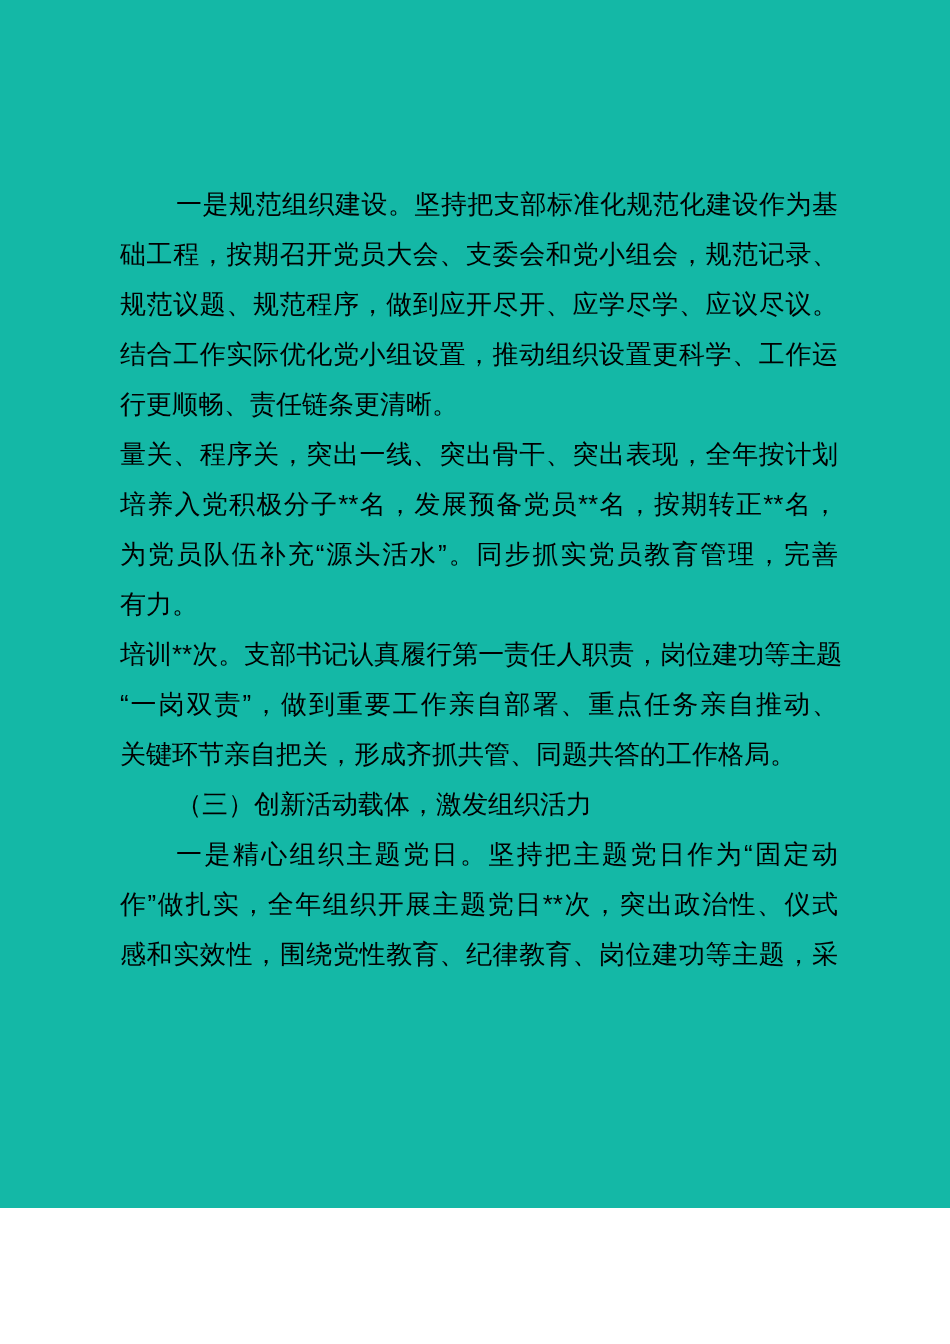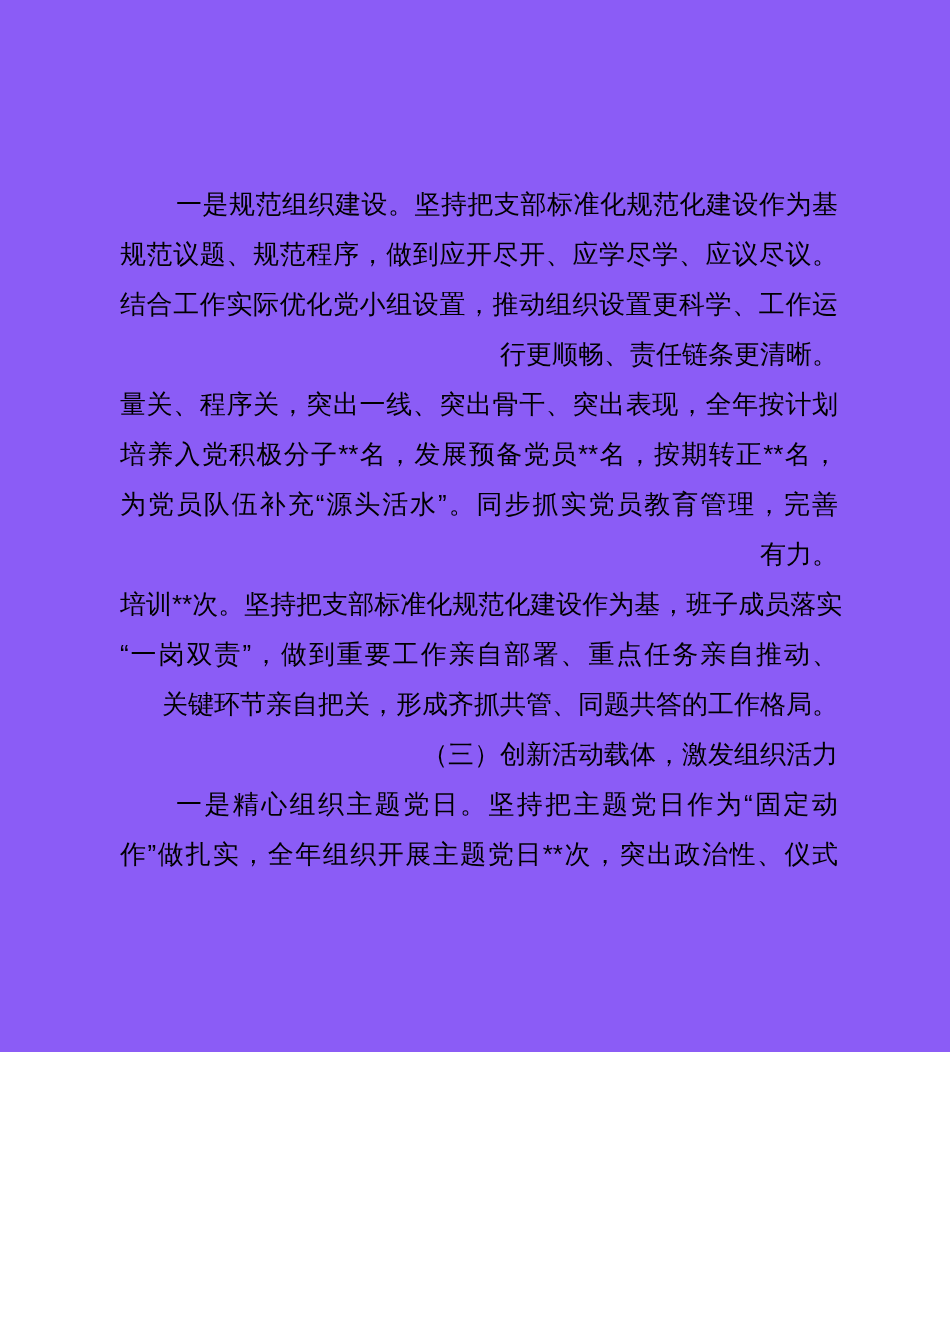--- a/index.html
+++ b/index.html
@@ -8,22 +8,22 @@
   }
   body {
     width: 950px;
     height: 1344px;
     background: #ffffff;
     font-family: "Liberation Sans", sans-serif;
   }
   .page {
     position: relative;
     width: 950px;
-    height: 1052px;
-    background: #8b5cf6;
+    height: 1208px;
+    background: #14b8a6;
     overflow: hidden;
     box-sizing: border-box;
   }
   .doc-body {
     position: absolute;
     left: 120px;
     top: 179px;
     width: 718px;
     color: #000000;
   }
@@ -33,53 +33,55 @@
   }
   .line {
     box-sizing: border-box;
     width: 100%;
     height: 50px;
     line-height: 50px;
     font-size: 26px;
     color: #000000;
     white-space: nowrap;
     overflow: visible;
-    text-align: right;
+    text-align: left;
   }
   .line.justify {
     text-align: justify;
     text-align-last: justify;
   }
   .line.indent {
     padding-left: 56px;
   }
 </style>
 </head>
 <body>
 
 <div class="page">
   <div class="doc-body" id="doc-body">
       <div class="paragraph">
         <div class="line indent justify">一是规范组织建设。坚持把支部标准化规范化建设作为基</div>
+        <div class="line justify">础工程，按期召开党员大会、支委会和党小组会，规范记录、</div>
         <div class="line justify">规范议题、规范程序，做到应开尽开、应学尽学、应议尽议。</div>
         <div class="line justify">结合工作实际优化党小组设置，推动组织设置更科学、工作运</div>
         <div class="line">行更顺畅、责任链条更清晰。</div>
       </div>
       <div class="paragraph">
         <div class="line justify">量关、程序关，突出一线、突出骨干、突出表现，全年按计划</div>
         <div class="line justify">培养入党积极分子**名，发展预备党员**名，按期转正**名，</div>
         <div class="line justify">为党员队伍补充“源头活水”。同步抓实党员教育管理，完善</div>
         <div class="line">有力。</div>
       </div>
       <div class="paragraph">
-        <div class="line justify">培训**次。坚持把支部标准化规范化建设作为基，班子成员落实</div>
+        <div class="line justify">培训**次。支部书记认真履行第一责任人职责，岗位建功等主题</div>
         <div class="line justify">“一岗双责”，做到重要工作亲自部署、重点任务亲自推动、</div>
         <div class="line">关键环节亲自把关，形成齐抓共管、同题共答的工作格局。</div>
       </div>
       <div class="paragraph">
         <div class="line indent">（三）创新活动载体，激发组织活力</div>
       </div>
       <div class="paragraph">
         <div class="line indent justify">一是精心组织主题党日。坚持把主题党日作为“固定动</div>
         <div class="line justify">作”做扎实，全年组织开展主题党日**次，突出政治性、仪式</div>
+        <div class="line justify">感和实效性，围绕党性教育、纪律教育、岗位建功等主题，采</div>
       </div>
     </div>
 </div>
 
 </body></html>

